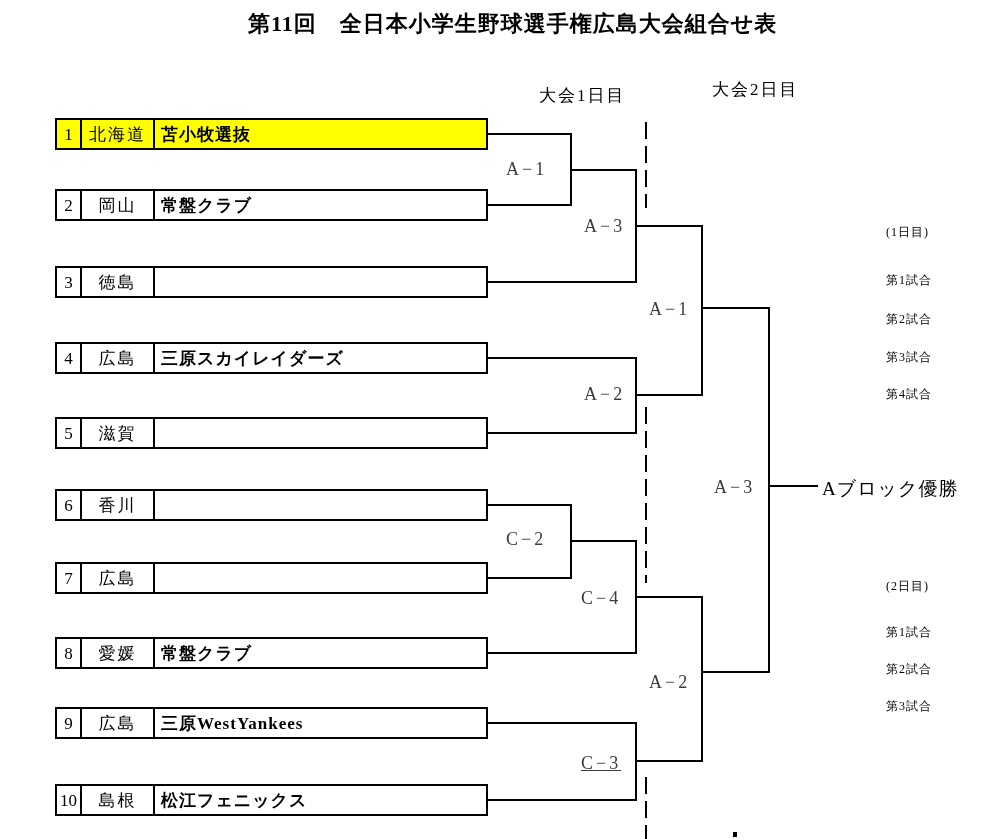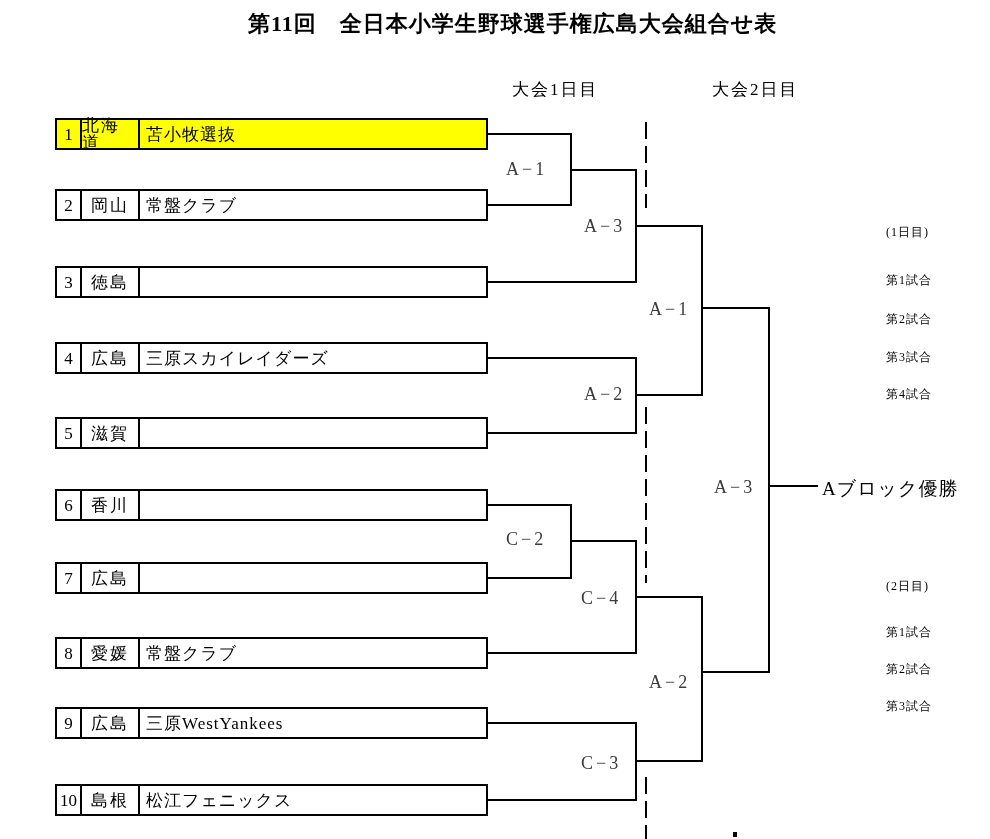--- a/index.html
+++ b/index.html
@@ -39,33 +39,34 @@
     font-size: 17px;
     line-height: 1;
   }
   .cell-no {
     width: 25px;
     border-right: 2px solid #000;
     box-sizing: border-box;
     display: flex; align-items: center; justify-content: center;
   }
   .cell-pref {
-    width: 58px;
+    width: 73px;
     border-right: 2px solid #000;
     box-sizing: border-box;
     display: flex; align-items: center; justify-content: center;
     letter-spacing: 2px;
   }
   .cell-name {
     flex: 1;
     display: flex; align-items: center;
     padding-left: 6px;
     letter-spacing: 1px;
     white-space: nowrap;
     overflow: hidden;
+    font-weight: bold;
   }
   .hline { position: absolute; height: 2px; background: #000; }
   .vline { position: absolute; width: 2px; background: #000; }
   .dashline {
     position: absolute; width: 2px;
     background: repeating-linear-gradient(to bottom, #000 0 17px, transparent 17px 24px);
   }
   .mlabel {
     position: absolute;
     font-size: 18px;
@@ -94,21 +95,21 @@
     background: #000;
   }
 </style>
 </head>
 <body>
 
 <div class="canvas">
 
   <div class="title">第11回　全日本小学生野球選手権広島大会組合せ表</div>
 
-  <div class="colhead" style="left:512px;">大会1日目</div>
+  <div class="colhead" style="left:539px;margin-top:6px;">大会1日目</div>
   <div class="colhead" style="left:712px;">大会2日目</div>
 
   <div class="box" style="top: 118px; background: rgb(255, 255, 0);">
     <div class="cell-no">1</div>
     <div class="cell-pref">北海道</div>
     <div class="cell-name">苫小牧選抜</div>
   </div>
   <div class="box" style="top:189px;">
     <div class="cell-no">2</div>
     <div class="cell-pref">岡山</div>
@@ -186,21 +187,21 @@
 
   <div class="dashline" style="left:645px; top:122px; height:86px;"></div>
   <div class="dashline" style="left:645px; top:407px; height:176px;"></div>
   <div class="dashline" style="left:645px; top:777px; height:62px;"></div>
 
   <div class="mlabel" style="left:506px; top:159px;">A−1</div>
   <div class="mlabel" style="left:506px; top:529px;">C−2</div>
   <div class="mlabel" style="left:584px; top:216px;">A−3</div>
   <div class="mlabel" style="left:584px; top:384px;">A−2</div>
   <div class="mlabel" style="left:581px; top:588px;">C−4</div>
-  <div class="mlabel" style="left:581px; top:753px;">C−3</div>
+  <div class="mlabel" style="left:581px; top:753px;text-decoration:underline;">C−3</div>
   <div class="mlabel" style="left:649px; top:299px;">A−1</div>
   <div class="mlabel" style="left:649px; top:672px;">A−2</div>
   <div class="mlabel" style="left:714px; top:477px;">A−3</div>
 
   <div class="winner">Aブロック優勝</div>
 
   <div class="sidetext" style="top:224px;">(1日目)</div>
   <div class="sidetext" style="top:272px;">第1試合</div>
   <div class="sidetext" style="top:311px;">第2試合</div>
   <div class="sidetext" style="top:349px;">第3試合</div>

